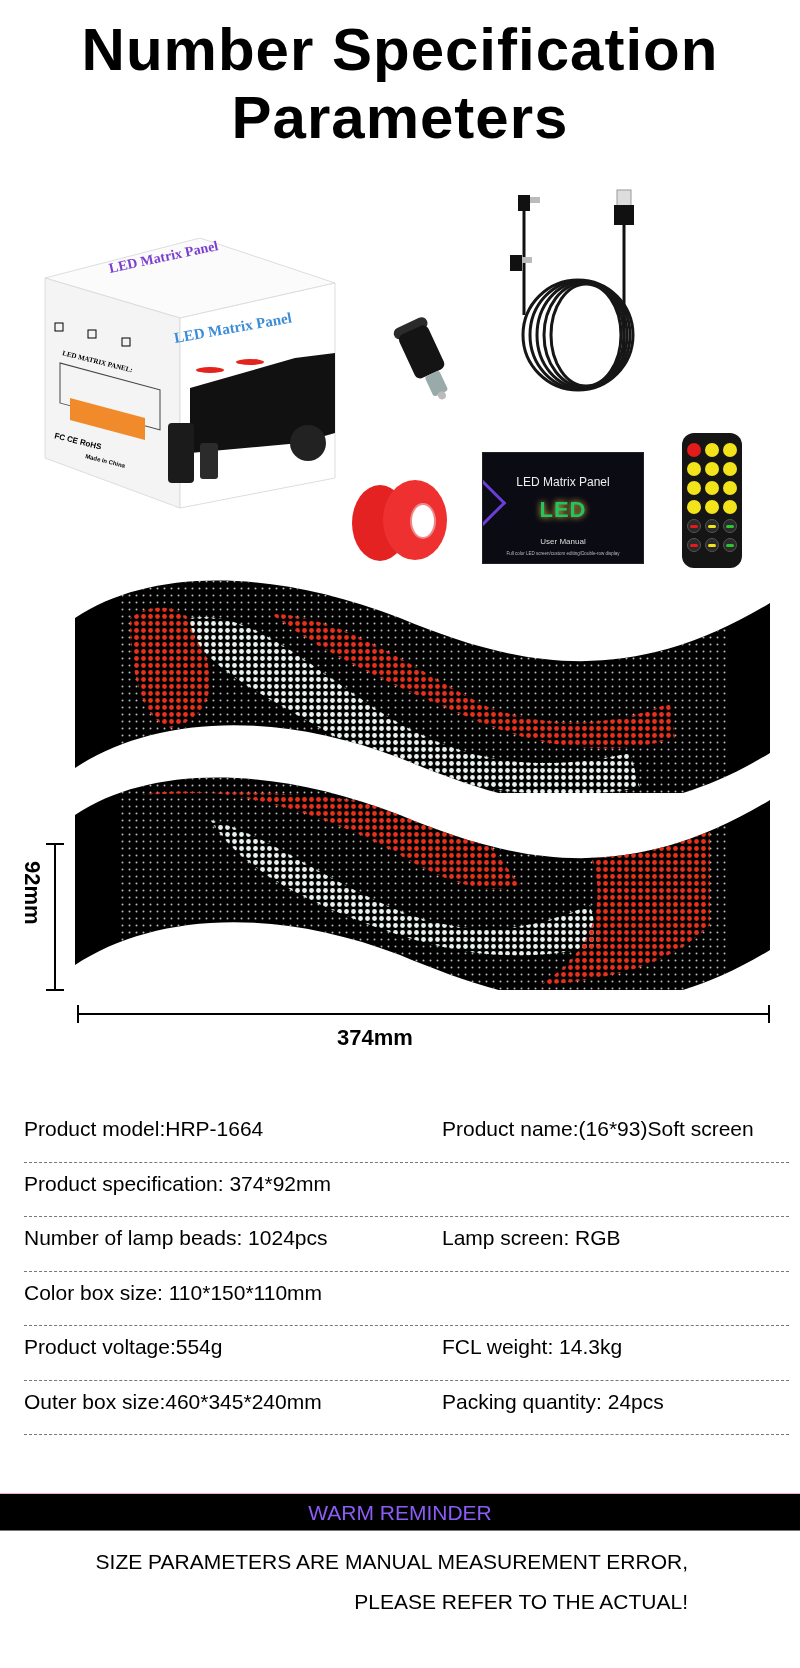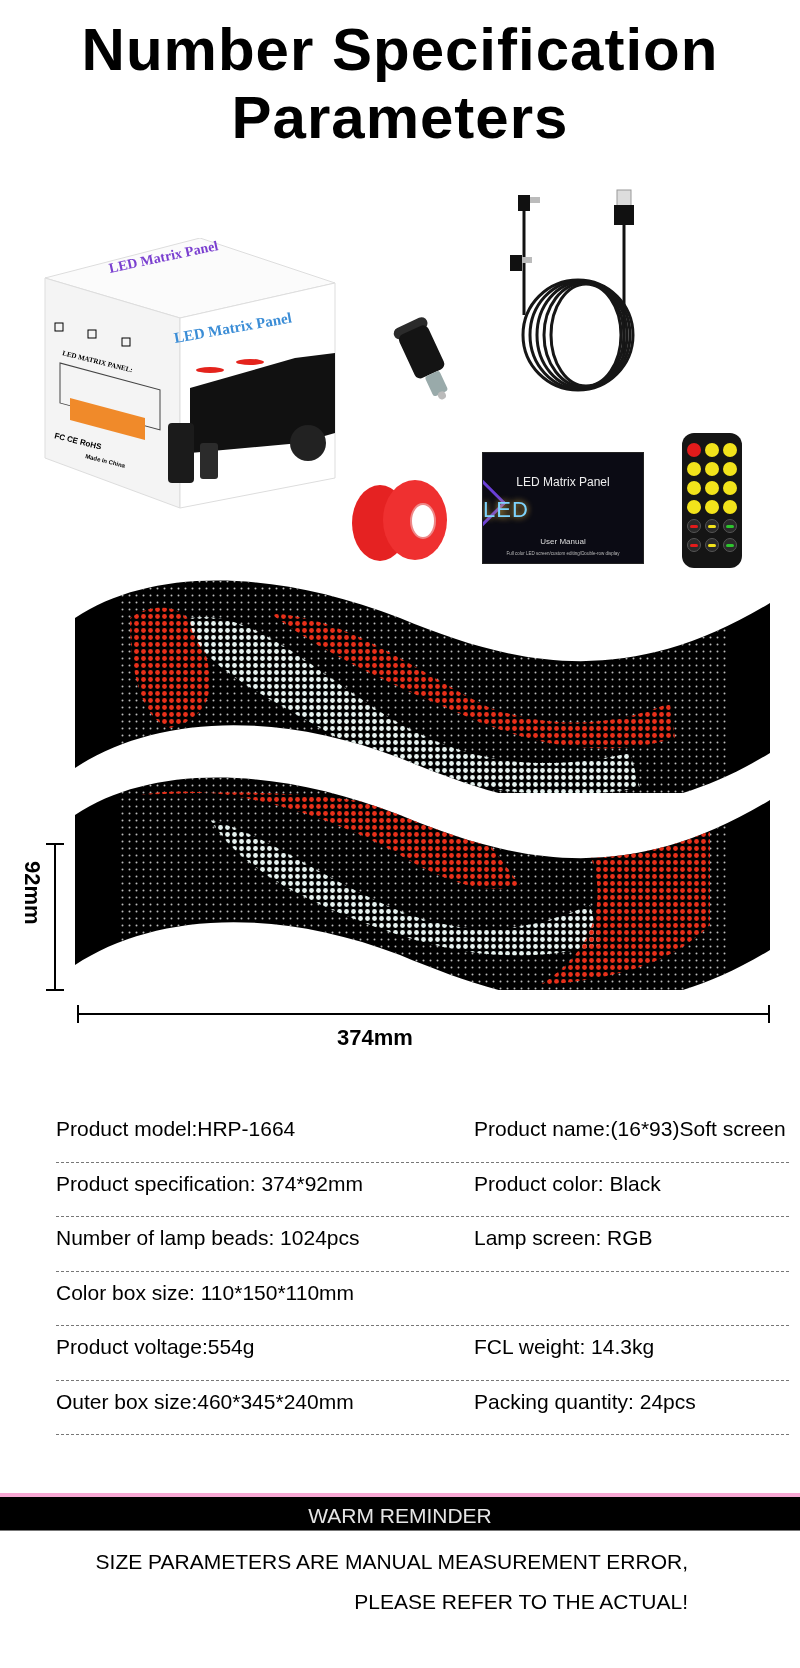--- a/index.html
+++ b/index.html
@@ -22,22 +22,22 @@
   .charger { left: 385px; top: 300px; width: 75px; height: 110px; }
   
   .cable { left: 510px; top: 185px; width: 150px; height: 215px; }
   
   .tape { left: 345px; top: 475px; width: 110px; height: 90px; }
   
   .manual { left: 482px; top: 452px; width: 162px; height: 112px; background: #0b0b14;
             border: 1px solid #222; overflow: hidden; }
   .manual .m-title { position: absolute; top: 22px; width: 100%; text-align: center; color: #eee;
                      font-size: 12px; }
-  .manual .m-led { position: absolute; top: 44px; width: 100%; color: #7dd3fc;
-                   font-weight: normal; font-size: 22px; letter-spacing: 1px;
+  .manual .m-led { position: absolute; top: 44px; width: 100%; text-align: center; color: #22c55e;
+                   font-weight: bold; font-size: 22px; letter-spacing: 1px;
                    text-shadow: 0 0 6px #f3c54b; }
   .manual .m-user { position: absolute; top: 84px; width: 100%; text-align: center; color: #ddd; font-size: 8px; }
   .manual .m-sub { position: absolute; top: 98px; width: 100%; text-align: center; color: #bbb; font-size: 4.5px; }
   .manual .chev { position: absolute; width: 40px; height: 40px; border-left: 3px solid #6a3fd8; border-bottom: 3px solid #6a3fd8; transform: rotate(-135deg); }
 
   
   .remote { left: 682px; top: 433px; width: 60px; height: 135px; background: #151515; border-radius: 12px;
             padding: 10px 6px; display: grid; grid-template-columns: repeat(3, 14px); grid-gap: 5px 4px;
             justify-content: center; align-content: start; }
   .remote .k { width: 14px; height: 14px; border-radius: 50%; background: #f2e31b; }
@@ -57,29 +57,29 @@
   .vcap.t { top: 843px; } .vcap.b { top: 989px; }
   .vlabel { left: 2px; top: 878px; width: 60px; text-align: center; font-weight: bold; font-size: 22px;
             transform: rotate(90deg); transform-origin: center; }
   .hline { left: 77px; top: 1013px; width: 693px; height: 2px; background: #000; }
   .hcap { top: 1005px; width: 2px; height: 18px; background: #000; }
   .hcap.l { left: 77px; } .hcap.r { left: 768px; }
   .hlabel { left: 300px; top: 1025px; width: 150px; text-align: center; font-weight: bold; font-size: 22px; }
 
   
   .specs { left: 24px; top: 1108px; width: 765px; }
-  .spec-row { position: relative; height: 54.5px; border-bottom: 1px dashed #777; margin-left: 32px; }
+  .spec-row { position: relative; height: 54.5px; border-bottom: 1px dashed #777; }
   .spec-cell { position: absolute; top: 6px; font-size: 21px; line-height: 30px; white-space: nowrap; }
   .spec-cell.left { left: 0; }
   .spec-cell.right { left: 418px; }
 
   
-  .reminder-bar { left: 0; top: 1493px; width: 800px; height: 38px; background: #000; color: #e5e5e5;
+  .reminder-bar { left: 0; top: 1493px; width: 800px; height: 38px; background: #000; color: #8b5cf6;
                   text-align: center; font-size: 21px; line-height: 38px;
-                  border-top: 4px solid #f9a8d4; border-bottom: 1px solid #777; }
+                  border-top: 1px solid #f9a8d4; border-bottom: 1px solid #777; }
   .reminder-text { left: 0; width: 688px; text-align: right; font-size: 21px; }
   .reminder-text.r1 { top: 1550px; }
   .reminder-text.r2 { top: 1590px; }
 </style>
 </head>
 <body>
 
 <div class="title l1">Number Specification</div>
 <div class="title l2">Parameters</div>
 
@@ -229,21 +229,20 @@
 <div class="abs hcap r"></div>
 <div class="abs hlabel">374mm</div>
 
 <div class="abs specs">
   <div class="spec-row">
     <span class="spec-cell left">Product model:HRP-1664</span>
     <span class="spec-cell right">Product name:(16*93)Soft screen</span>
   </div>
   <div class="spec-row">
     <span class="spec-cell left">Product specification: 374*92mm</span>
-    <span class="spec-cell right">Product color: Black</span>
   </div>
   <div class="spec-row">
     <span class="spec-cell left">Number of lamp beads: 1024pcs</span>
     <span class="spec-cell right">Lamp screen: RGB</span>
   </div>
   <div class="spec-row">
     <span class="spec-cell left">Color box size: 110*150*110mm</span>
   </div>
   <div class="spec-row">
     <span class="spec-cell left">Product voltage:554g</span>

